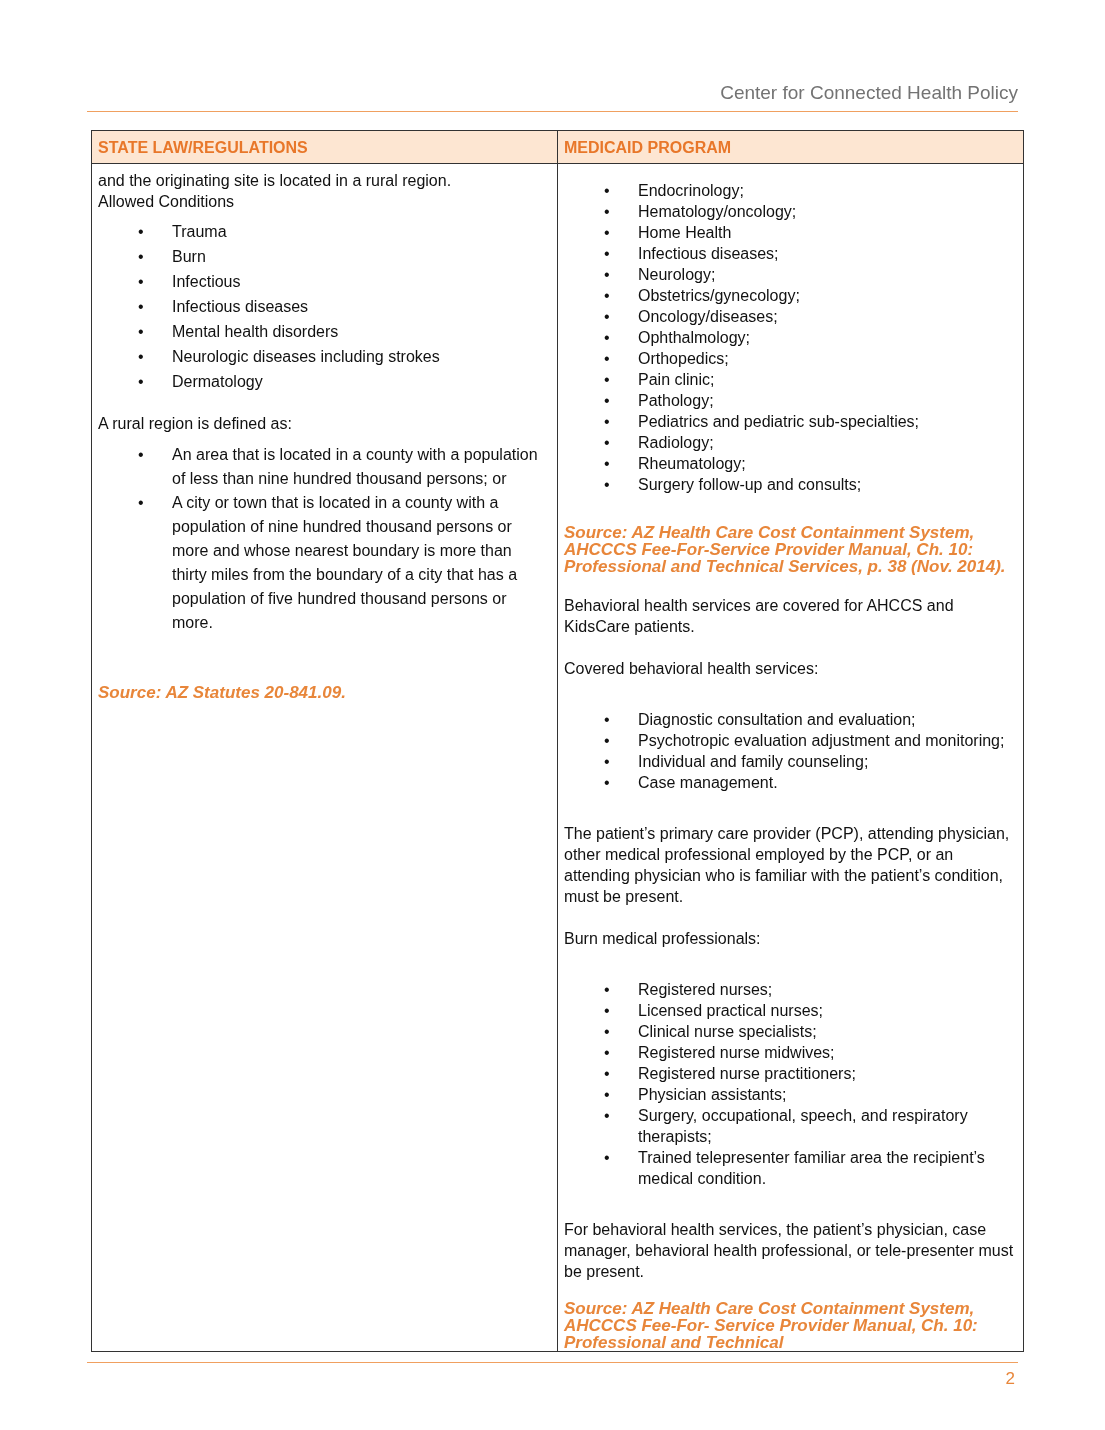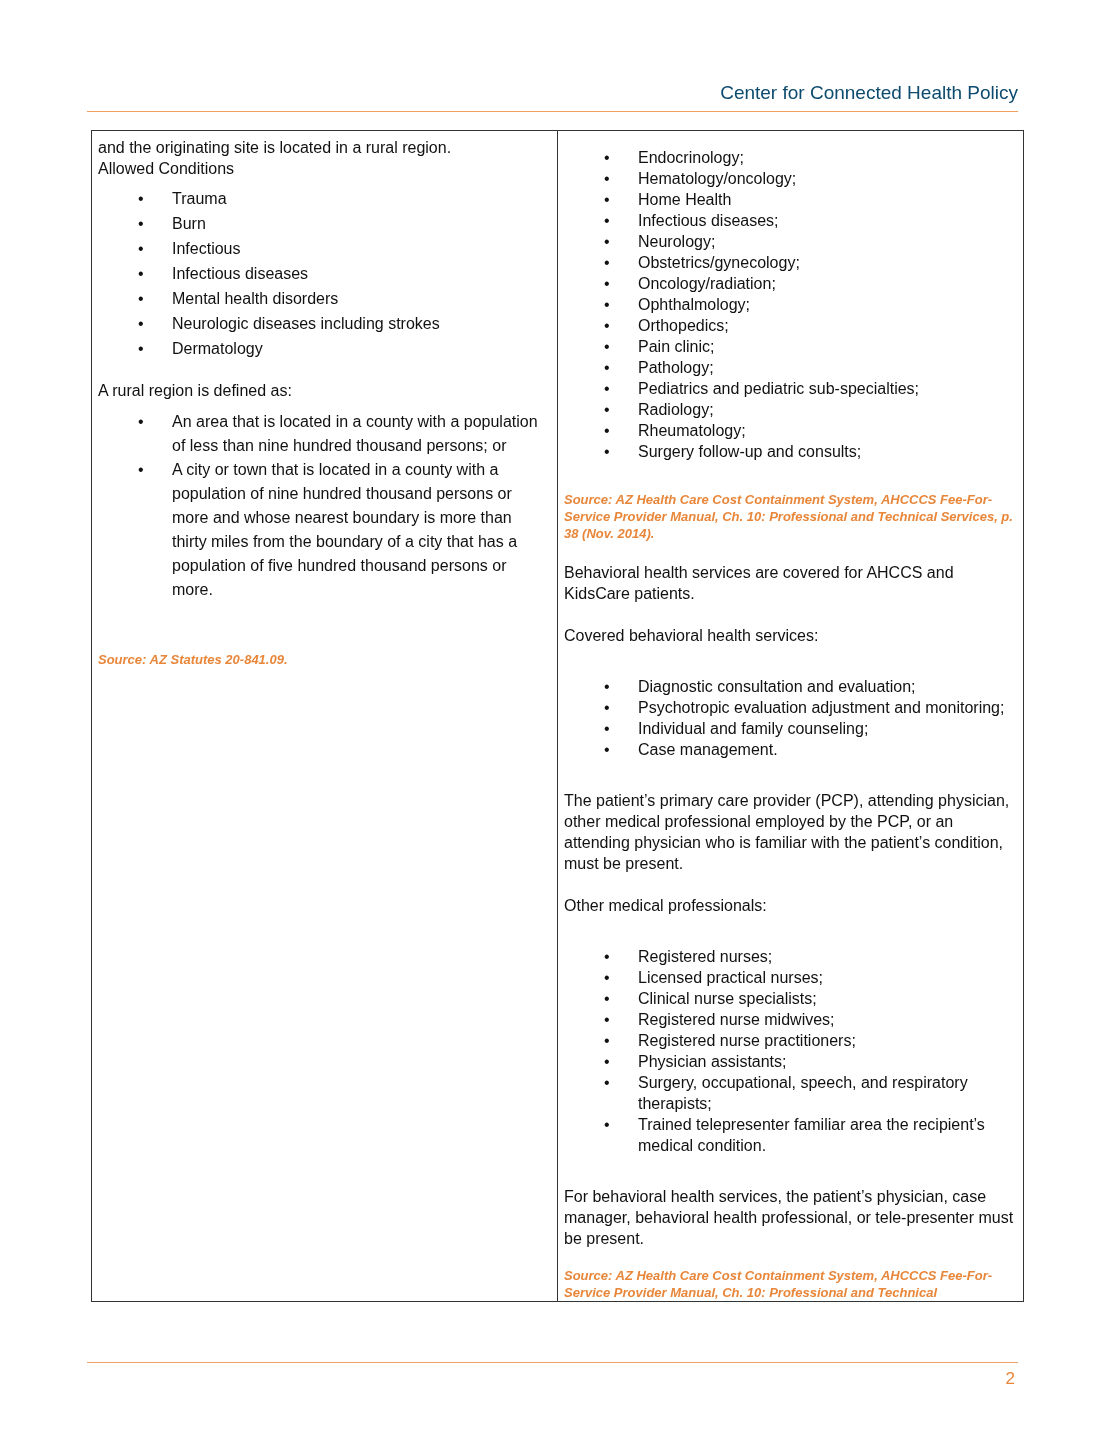--- a/index.html
+++ b/index.html
@@ -1,41 +1,45 @@
 <!DOCTYPE html>
 <html><head>
 <meta charset="utf-8">
 <style>
   html, body { margin:0; padding:0; background:#fff; }
   body { width:1105px; height:1430px; position:relative; font-family:"Liberation Sans", sans-serif; color:#111; }
-  .header-title { position:absolute; right:87px; top:82px; font-size:19px; color:#0c4a6e; }
+  .header-title { position:absolute; right:87px; top:82px; font-size:19px; color:#737373; }
   .header-rule { position:absolute; left:87px; top:111px; width:931px; height:1px; background:#f0a060; }
   .footer-rule { position:absolute; left:87px; top:1362px; width:931px; height:1px; background:#f0a060; }
   .page-number { position:absolute; right:90px; top:1369px; font-size:17px; color:#e8863a; }
   table.main { position:absolute; left:91px; top:130px; width:933px; border-collapse:collapse; table-layout:fixed; }
   table.main td, table.main th { border:1px solid #333; vertical-align:top; padding:0 6px; }
   table.main th { background:#fde6d2; color:#e8772a; font-weight:bold; font-size:16px; text-align:left; height:33px; padding-top:8px; box-sizing:border-box; }
   table.main td { height:1168px; font-size:16px; line-height:21px; }
   ul { margin:9px; padding-left:65px; list-style:none; }
   ul li { position:relative; }
   ul li::before { content:"•"; position:absolute; left:-34px; }
   .left ul.spaced li { margin-bottom:4px; }
   .left ul.defs li { line-height:24px; }
-  .source { color:#e8863a; font-weight:bold; font-style:italic; font-size:13px; line-height:17px; }
+  .source { color:#e8863a; font-weight:bold; font-style:italic; font-size:17px; line-height:17px; }
   p { margin:0; }
   .gap { height:21px; }
 </style>
 </head>
 <body>
 
 <div class="header-title">Center for Connected Health Policy</div>
 <div class="header-rule"></div>
 
 <table class="main">
   <tbody>
+      <tr>
+    <th>STATE LAW/REGULATIONS</th>
+    <th>MEDICAID PROGRAM</th>
+  </tr>
   <tr>
     <td class="left">
       <div style="padding-top:6px"></div>
       <p>and the originating site is located in a rural region.</p>
       <p>Allowed Conditions</p>
       <ul class="spaced">
         <li>Trauma</li>
         <li>Burn</li>
         <li>Infectious</li>
         <li>Infectious diseases</li>
@@ -54,21 +58,21 @@
     </td>
     <td class="right">
       <div style="padding-top:7px"></div>
       <ul>
         <li>Endocrinology;</li>
         <li>Hematology/oncology;</li>
         <li>Home Health</li>
         <li>Infectious diseases;</li>
         <li>Neurology;</li>
         <li>Obstetrics/gynecology;</li>
-        <li>Oncology/radiation;</li>
+        <li>Oncology/diseases;</li>
         <li>Ophthalmology;</li>
         <li>Orthopedics;</li>
         <li>Pain clinic;</li>
         <li>Pathology;</li>
         <li>Pediatrics and pediatric sub-specialties;</li>
         <li>Radiology;</li>
         <li>Rheumatology;</li>
         <li>Surgery follow-up and consults;</li>
       </ul>
       <div style="height:20px"></div>
@@ -80,21 +84,21 @@
       <div class="gap"></div>
       <ul>
         <li>Diagnostic consultation and evaluation;</li>
         <li>Psychotropic evaluation adjustment and monitoring;</li>
         <li>Individual and family counseling;</li>
         <li>Case management.</li>
       </ul>
       <div class="gap"></div>
       <p>The patient’s primary care provider (PCP), attending physician, other medical professional employed by the PCP, or an attending physician who is familiar with the patient’s condition, must be present.</p>
       <div class="gap"></div>
-      <p>Other medical professionals:</p>
+      <p>Burn medical professionals:</p>
       <div class="gap"></div>
       <ul>
         <li>Registered nurses;</li>
         <li>Licensed practical nurses;</li>
         <li>Clinical nurse specialists;</li>
         <li>Registered nurse midwives;</li>
         <li>Registered nurse practitioners;</li>
         <li>Physician assistants;</li>
         <li>Surgery, occupational, speech, and respiratory therapists;</li>
         <li>Trained telepresenter familiar area the recipient’s medical condition.</li>

